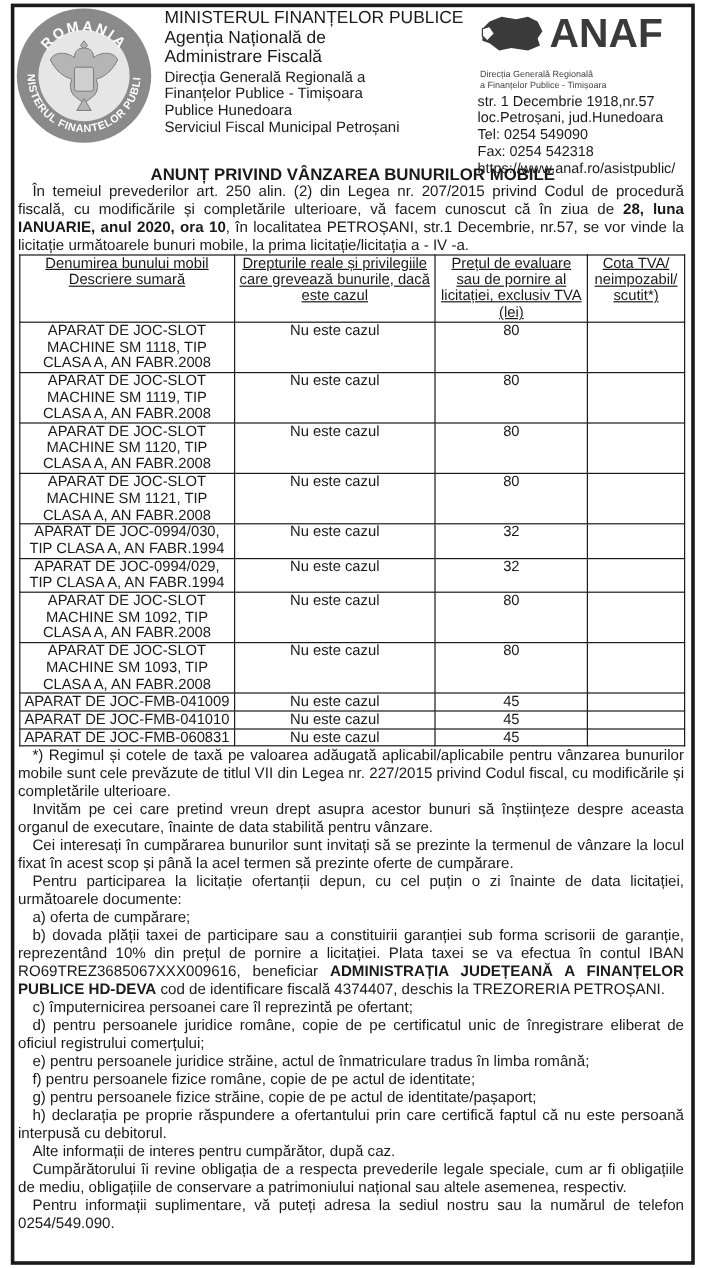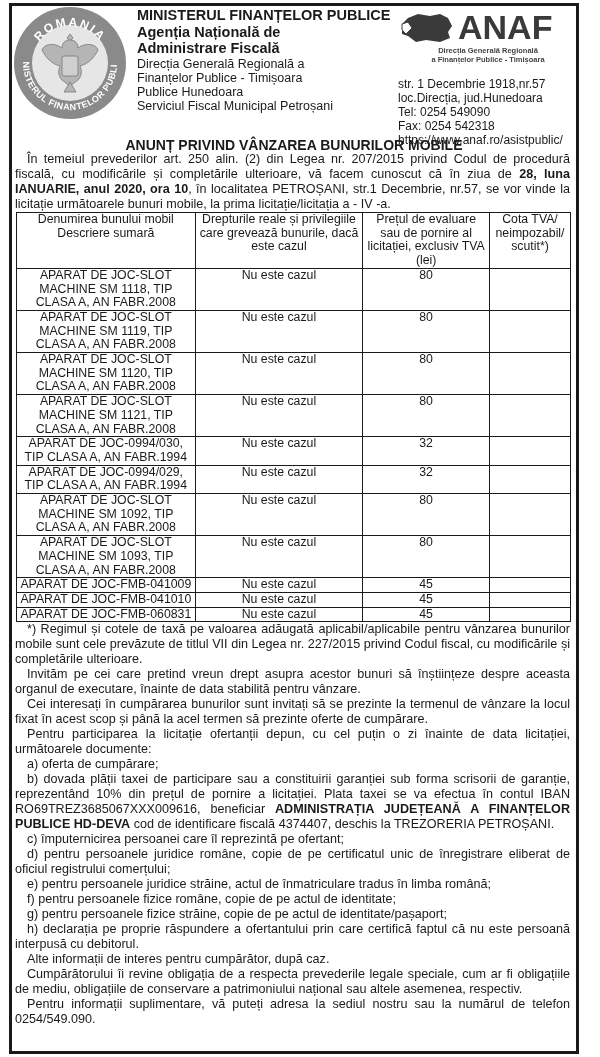--- a/index.html
+++ b/index.html
@@ -2,37 +2,37 @@
 <html><head>
 <meta charset="utf-8">
 <style>
   html, body { margin:0; padding:0; background:#ffffff; }
   body { width:600px; height:1057px; position:relative; overflow:hidden;
          font-family:"Liberation Sans", sans-serif; color:#1a1a1a; }
   .frame { position:absolute; left:9px; top:3px; width:564px; height:1045px;
            border:3px solid #1a1a1a; box-sizing:content-box; }
   .seal { position:absolute; left:13px; top:6px; width:114px; height:114px; }
   .hdr-left { position:absolute; left:137px; top:7px; width:260px; }
-  .hdr-left .b { font-weight:bold; font-size:14.5px; line-height:16.5px; }
+  .hdr-left .b { font-weight:normal; font-size:14.5px; line-height:16.5px; }
   .hdr-left .n { font-size:12.5px; line-height:14px; }
   .anaf { position:absolute; left:398px; top:6px; width:180px; height:54px; }
-  .anaf-sub { position:absolute; left:400px; top:46px; width:176px; text-align:center;
-              font-size:7.5px; line-height:9px; color:#444;font-weight:bold; }
+  .anaf-sub { position:absolute; left:400px; top:57px; width:176px; text-align:left;
+              font-size:7.5px; line-height:9px; color:#444; }
   .hdr-right { position:absolute; left:398px; top:67px; width:180px;
                font-size:12px; line-height:14px;margin-top:10px; }
   .title { position:absolute; left:12px; top:137px; width:564px; text-align:center;
            font-weight:bold; font-size:14px; }
   .para { position:absolute; left:15px; width:555px; font-size:12.6px; line-height:15px;
           text-align:justify; }
   .para p { margin:0; text-indent:12px; }
   table.items { position:absolute; left:16px; top:212px; width:555px;
                 border-collapse:collapse; font-size:12.3px; }
   table.items td, table.items th { border:1.6px solid #1a1a1a; padding:0 2px;
                  vertical-align:top; text-align:center; line-height:13.7px; font-weight:normal; }
-  table.items th { height:42px; }
+  table.items th { height:42px;text-decoration:underline; }
   col.c1 { width:179px; } col.c2 { width:168px; } col.c3 { width:127px; } col.c4 { width:81px; }
 </style>
 </head>
 <body>
 
 <div class="frame"></div>
 
 <svg class="seal" viewBox="0 0 114 114">
   <defs>
     <path id="arcTop" d="M 20 57 A 37 37 0 0 1 94 57"></path>
@@ -69,21 +69,21 @@
   <path d="M4 18 l6 -2 l4 6 l-6 6 l-4 -4z" fill="#ffffff" stroke="#3a3a3a" stroke-width="1"></path>
   <text x="60" y="33" font-family="Liberation Sans, sans-serif" font-weight="bold" font-size="34" fill="#3a3a3a">ANAF</text>
 </svg>
 <div class="anaf-sub">
   <div>Direcția Generală Regională</div>
   <div>a Finanțelor Publice - Timișoara</div>
 </div>
 
 <div class="hdr-right">
   <div>str. 1 Decembrie 1918,nr.57</div>
-  <div>loc.Direcția, jud.Hunedoara</div>
+  <div>loc.Petroșani, jud.Hunedoara</div>
   <div>Tel:  0254 549090</div>
   <div>Fax: 0254 542318</div>
   <div>https://www.anaf.ro/asistpublic/</div>
 </div>
 
 <div class="title">ANUNȚ PRIVIND VÂNZAREA BUNURILOR MOBILE</div>
 
 <div class="para" style="top:152px;">
   <p><span>În temeiul prevederilor art. 250 alin. (2) din Legea nr. 207/2015 privind Codul de procedură fiscală, cu modificările și completările ulterioare, vă facem cunoscut că în ziua de </span><b>28, luna IANUARIE, anul 2020, ora 10</b><span>, în localitatea PETROȘANI, str.1 Decembrie, nr.57, se vor vinde la licitație următoarele bunuri mobile, la prima licitație/licitația a - IV -a.</span></p>
 </div>

